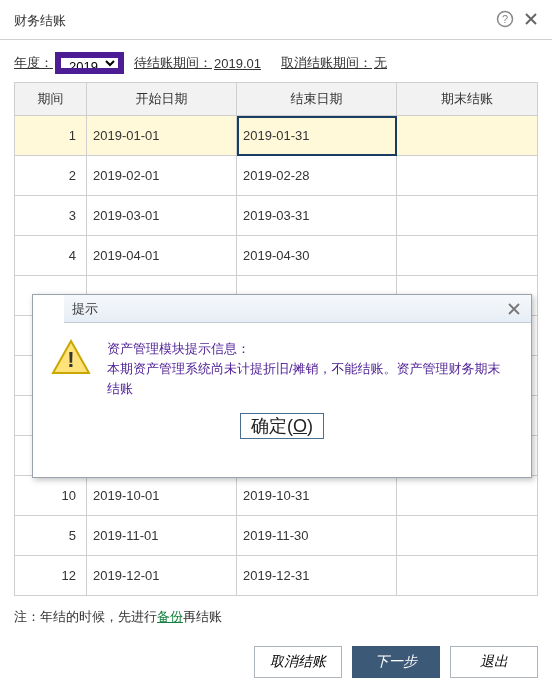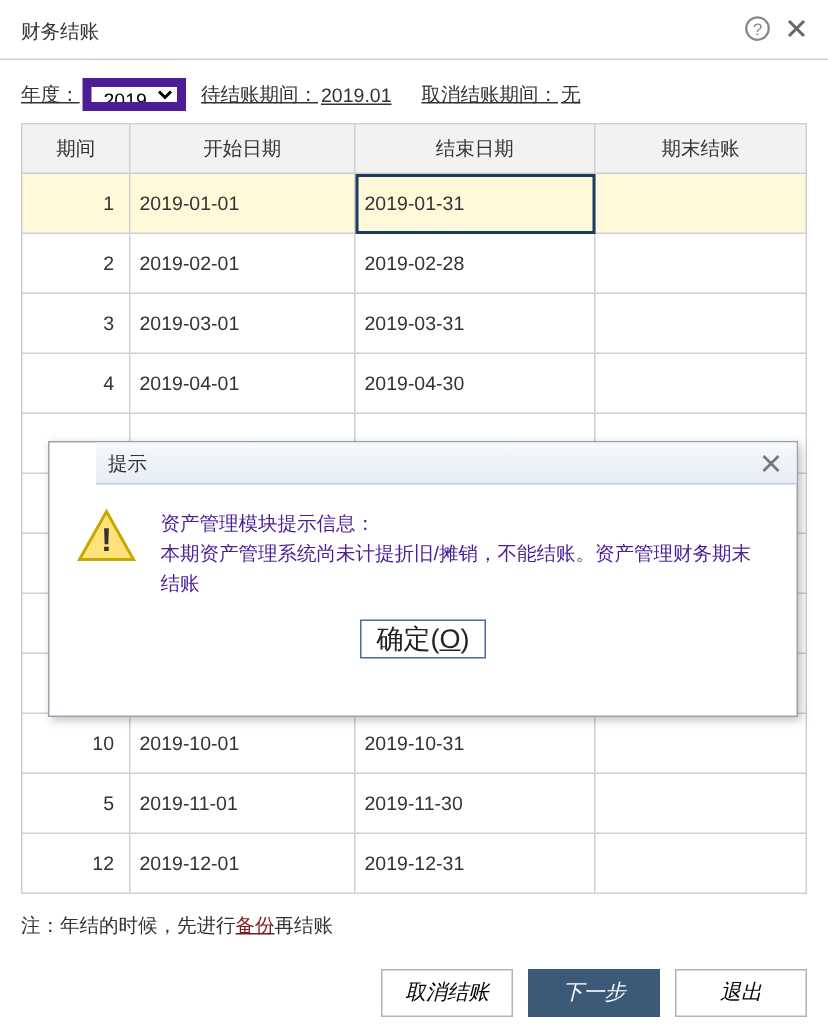--- a/index.html
+++ b/index.html
@@ -78,21 +78,21 @@
     outline-offset: -2px;
   }
   .col-period { width: 72px; }
   .col-start  { width: 150px; }
   .col-end    { width: 160px; }
   .col-close  { width: auto; }
   .note {
     padding: 12px 14px;
     font-size: 13px;
   }
-  .note a { color: #7f1d1d; text-decoration: underline; }
+  .note a { color: #15803d; text-decoration: underline; }
   .footer-btns {
     padding: 8px 14px 12px 0;
     display: flex;
     justify-content: flex-end;
     gap: 10px;
   }
   .btn {
     min-width: 88px;
     height: 32px;
     border: 1px solid #aeb4bc;

